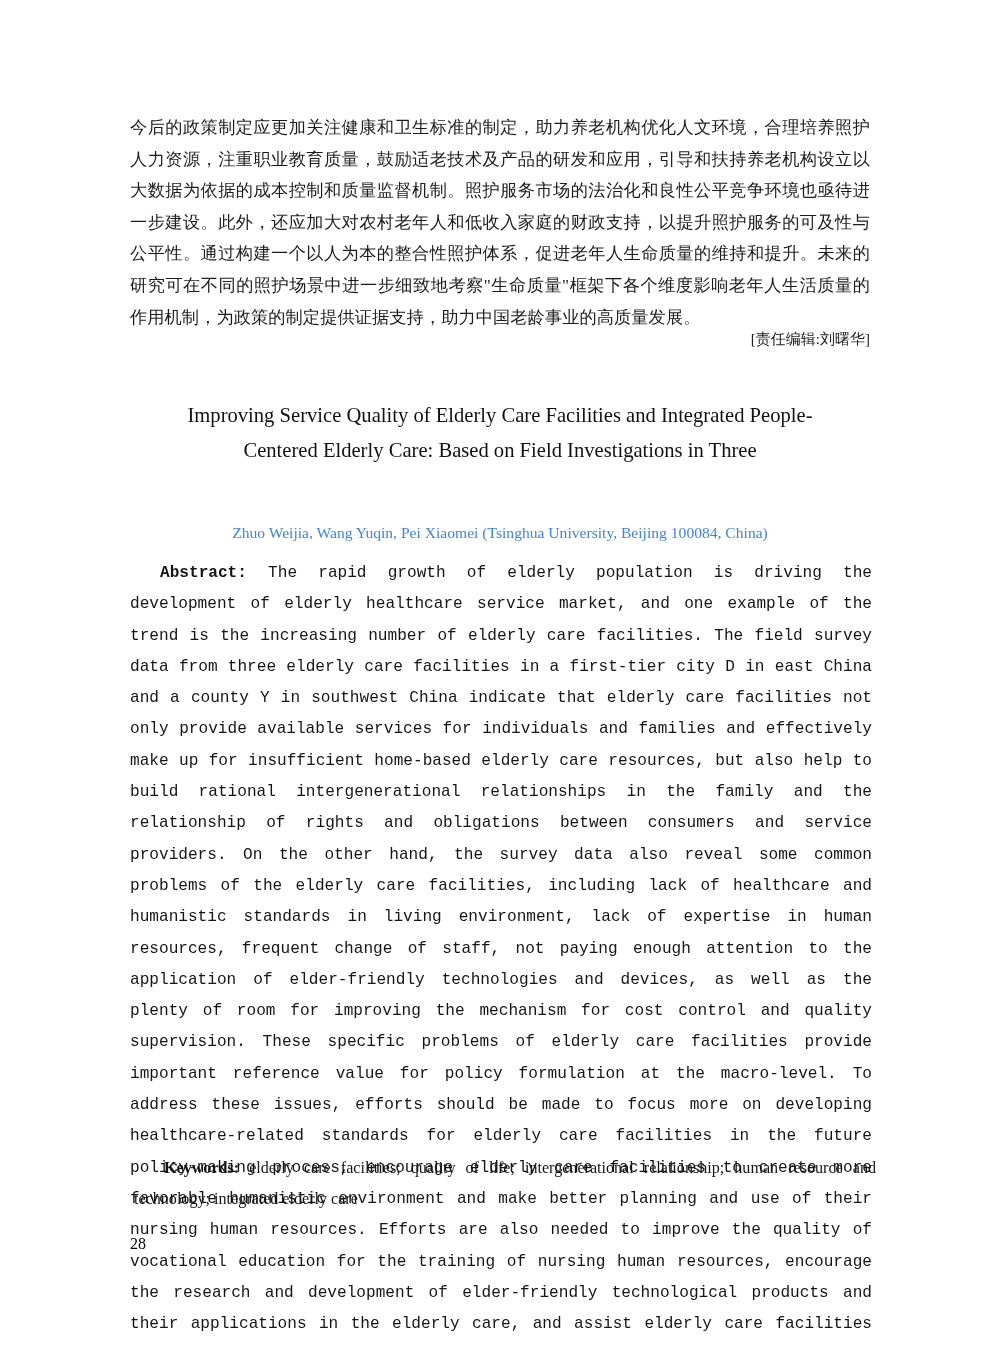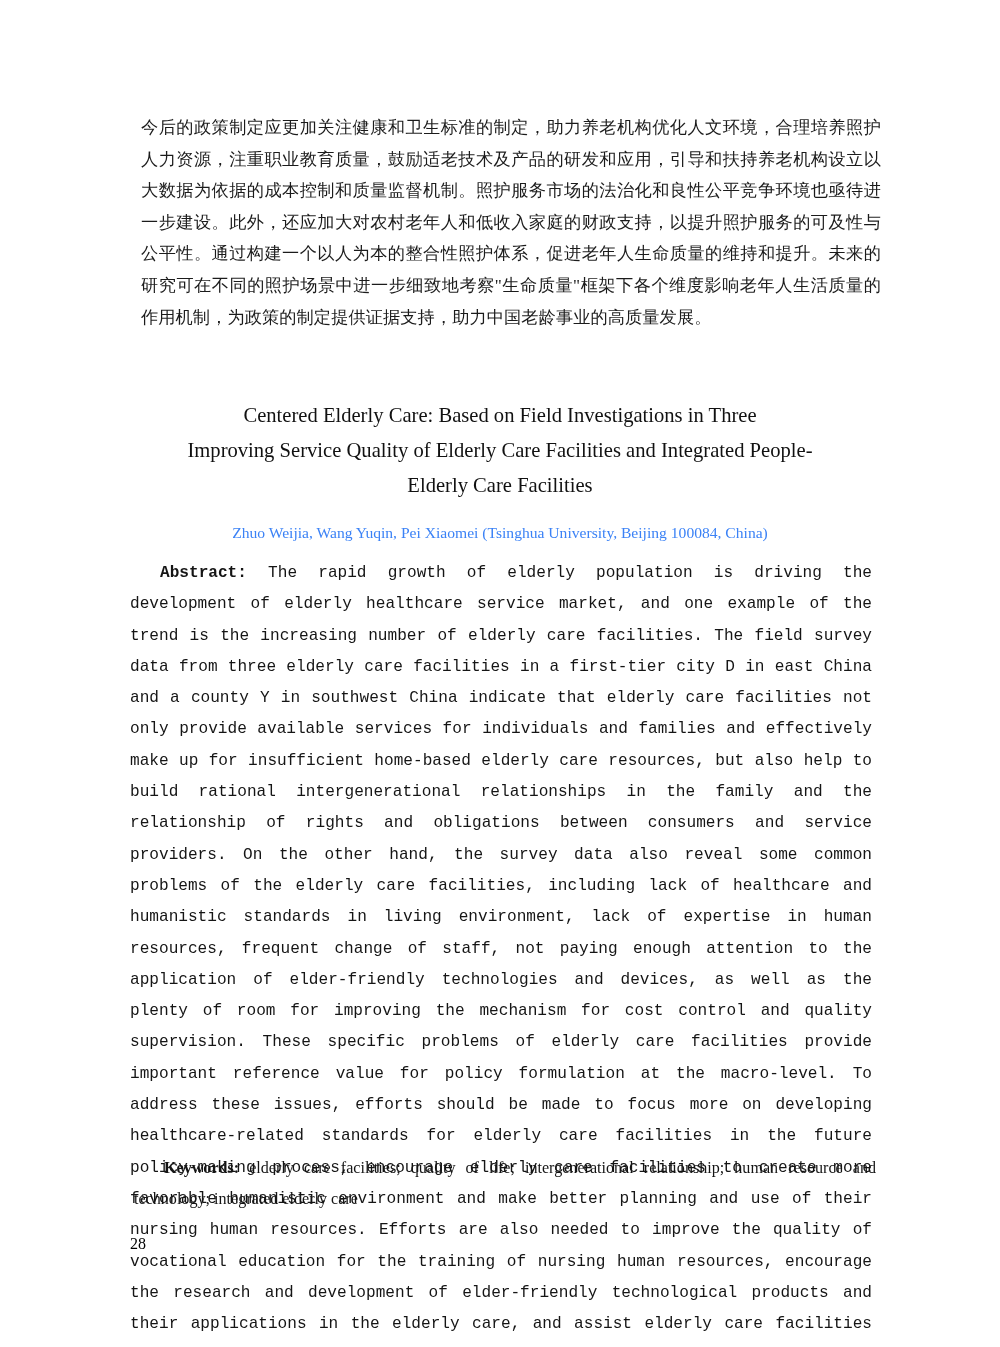--- a/index.html
+++ b/index.html
@@ -16,21 +16,20 @@
     overflow: hidden;
     box-sizing: border-box;
   }
 
   
   .cn-block {
     position: absolute;
     left: 130px;
     top: 112px;
     width: 740px;
-    margin-left: 11px;
   }
   .cn-para {
     font-family: "Liberation Serif", "DejaVu Serif", serif;
     font-size: 17.2px;
     line-height: 31.6px;
     color: #1b1b1b;
     text-align: justify;
     text-justify: inter-ideograph;
     text-indent: 0;
     margin: 0;
@@ -129,25 +128,25 @@
 </style>
 </head>
 <body>
 
 <div class="page">
 
   <div class="cn-block">
     <p class="cn-para">今后的政策制定应更加关注健康和卫生标准的制定，助力养老机构优化人文环境，合理培养照护人力资源，注重职业教育质量，鼓励适老技术及产品的研发和应用，引导和扶持养老机构设立以大数据为依据的成本控制和质量监督机制。照护服务市场的法治化和良性公平竞争环境也亟待进一步建设。此外，还应加大对农村老年人和低收入家庭的财政支持，以提升照护服务的可及性与公平性。通过构建一个以人为本的整合性照护体系，促进老年人生命质量的维持和提升。未来的研究可在不同的照护场景中进一步细致地考察"生命质量"框架下各个维度影响老年人生活质量的作用机制，为政策的制定提供证据支持，助力中国老龄事业的高质量发展。</p>
   </div>
 
+  <div class="editor-line">[责任编辑:刘曙华]</div>
 
   <h1 class="en-title">
+    <span class="tline">Improving Service Quality of Elderly Care Facilities and Integrated People-</span>
     <span class="tline">Centered Elderly Care: Based on Field Investigations in Three</span>
-    <span class="tline">Improving Service Quality of Elderly Care Facilities and Integrated People-</span>
-    <span class="tline">Elderly Care Facilities</span>
   </h1>
 
   <div class="authors">Zhuo Weijia, Wang Yuqin, Pei Xiaomei (Tsinghua University, Beijing 100084, China)</div>
 
   <div class="abstract-block">
     <p class="abstract-para"><span class="lead">Abstract:</span><span> The rapid growth of elderly population is driving the development of elderly healthcare service market, and one example of the trend is the increasing number of elderly care facilities. The field survey data from three elderly care facilities in a first-tier city D in east China and a county Y in southwest China indicate that elderly care facilities not only provide available services for   individuals and families and effectively make up for insufficient home-based elderly care resources, but also help to build rational intergenerational relationships in the family and the relationship of rights and obligations between consumers and service providers. On the other hand, the survey data also reveal some common problems of the elderly care facilities, including lack of healthcare and humanistic standards in living environment, lack of expertise in human resources, frequent change of staff, not paying enough attention to the application of elder-friendly technologies and devices, as well as the plenty of room for improving the mechanism for cost control and quality supervision. These specific problems of elderly care facilities provide important reference value for policy formulation at the macro-level. To   address these issues, efforts should be made to focus more on developing healthcare-related standards for elderly care facilities in the future policy-making process, encourage elderly care facilities to create more favorable humanistic environment and make better planning and use of their nursing human resources.  Efforts are also needed to improve the quality of vocational education for the training of nursing    human resources, encourage the research and development of elder-friendly technological products and their applications in the elderly care, and assist elderly care facilities in building big data-based mechanisms for cost control and quality supervision. National policies should be conducive to creating a    law-based elderly care service market and encourage orderly competition among elderly care facilities. At the same time, it is also necessary to increase financial supports for rural elderly and low-income families so as to improve the availability and fairness of elderly care services. All these policy recommendations aim to create an integrated people-centered elderly care system and ensure a high-quality life for the elderly people in China.</span></p>
   </div>
 
   <div class="keywords-block">
     <p class="keywords-para"><span class="lead">Keywords:</span><span> elderly care facilities; quality of life; intergenerational relationship; human resource and technology; integrated elderly care</span></p>

